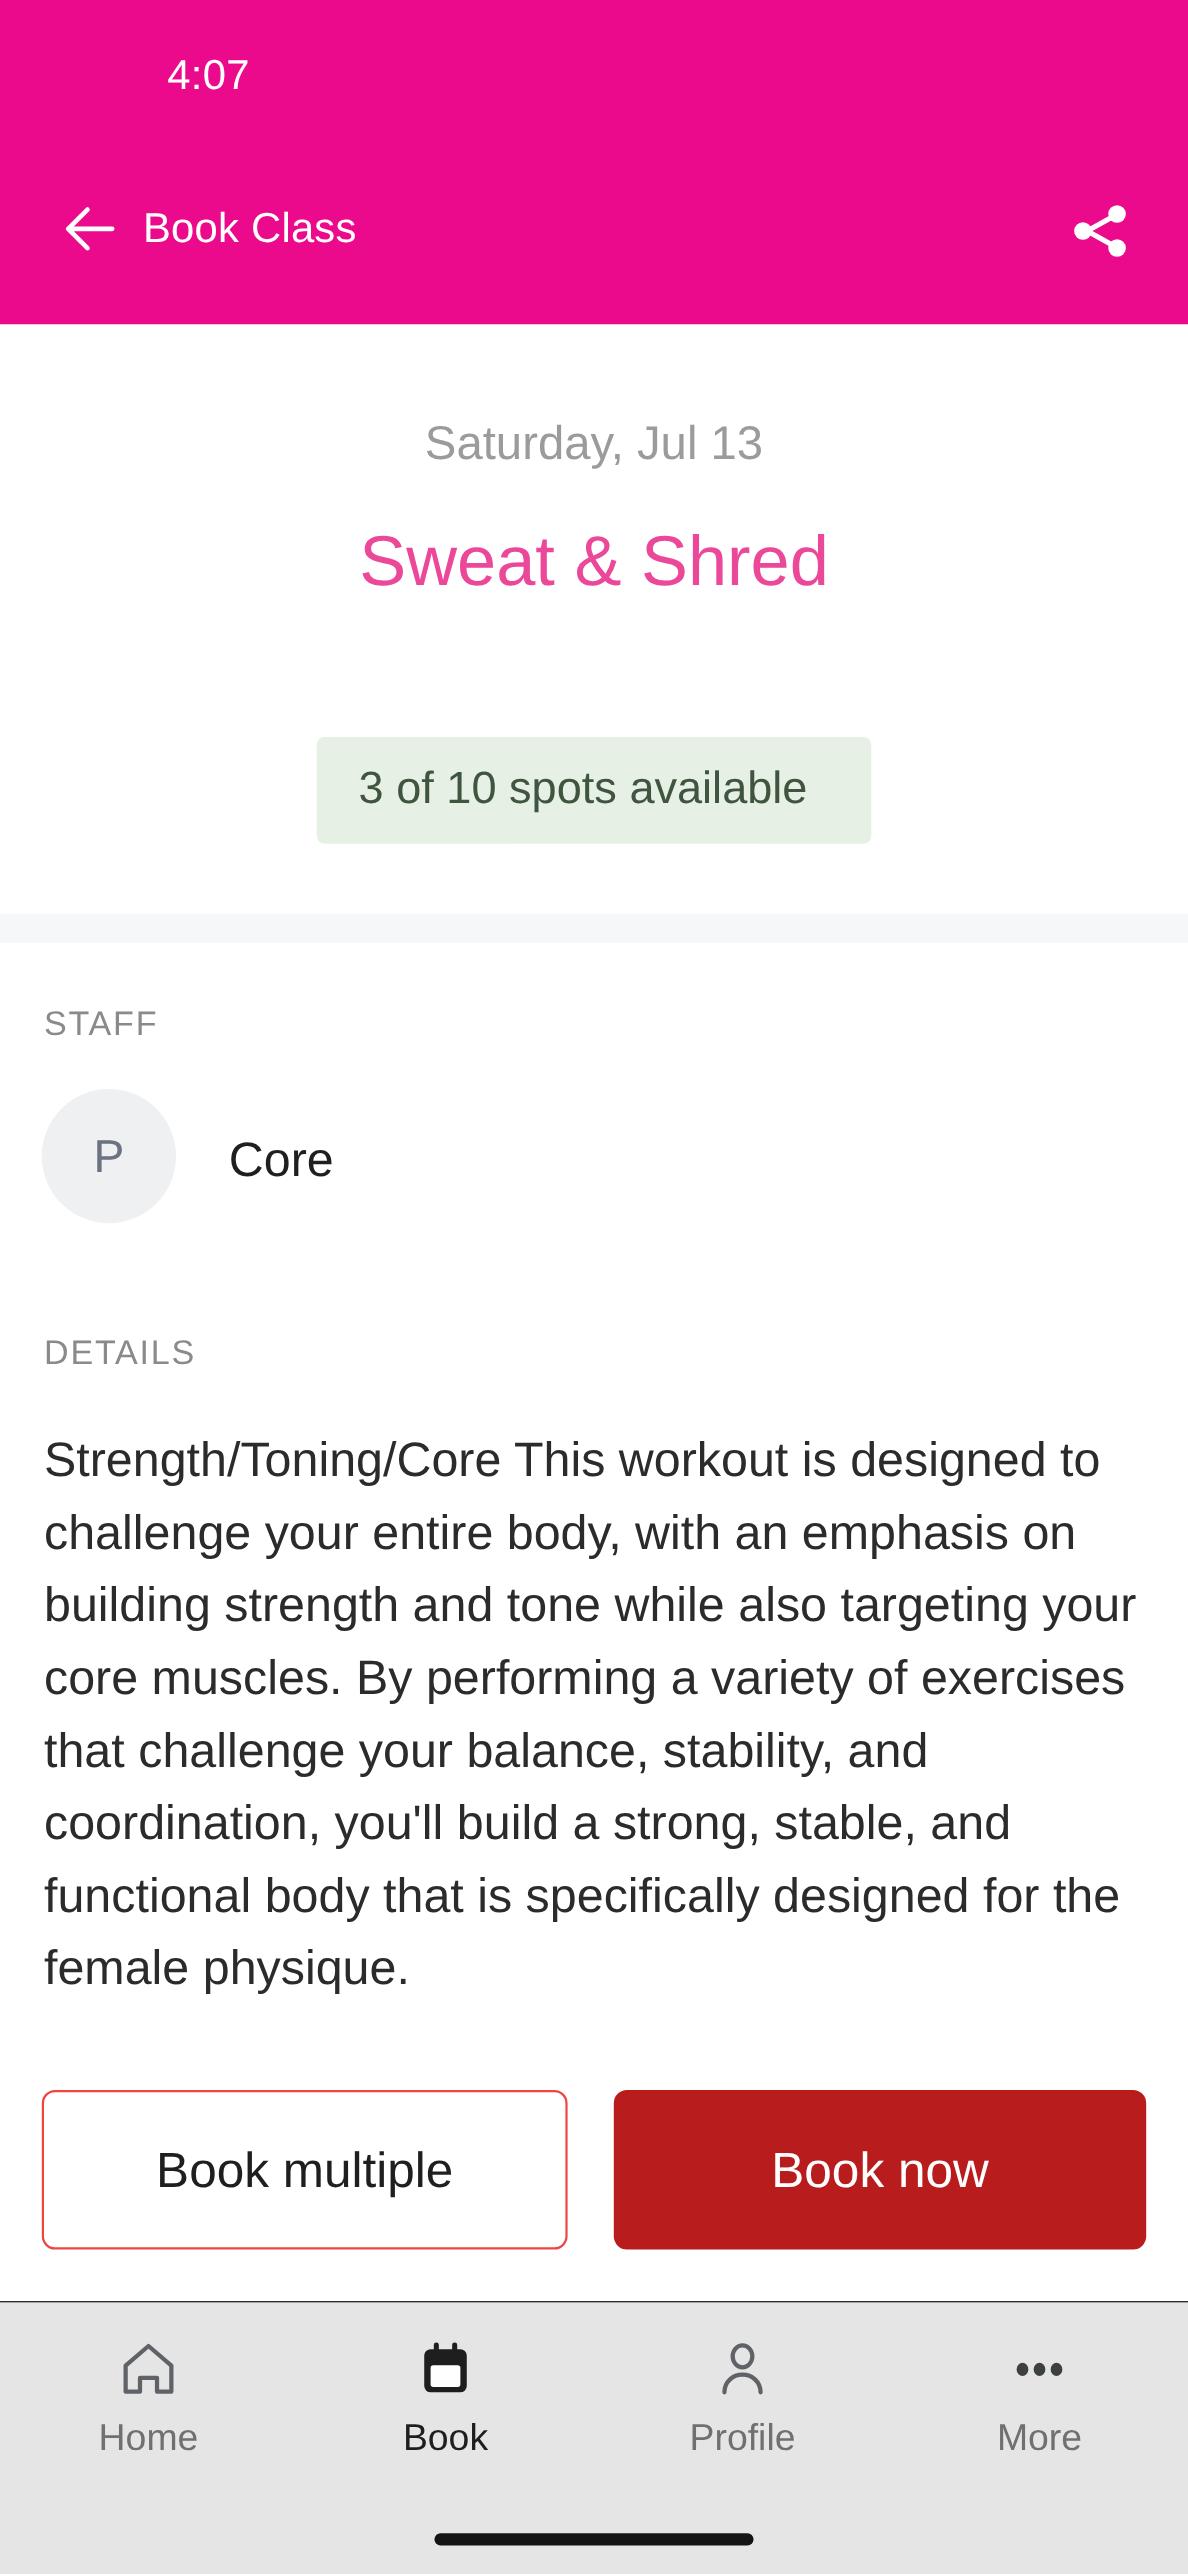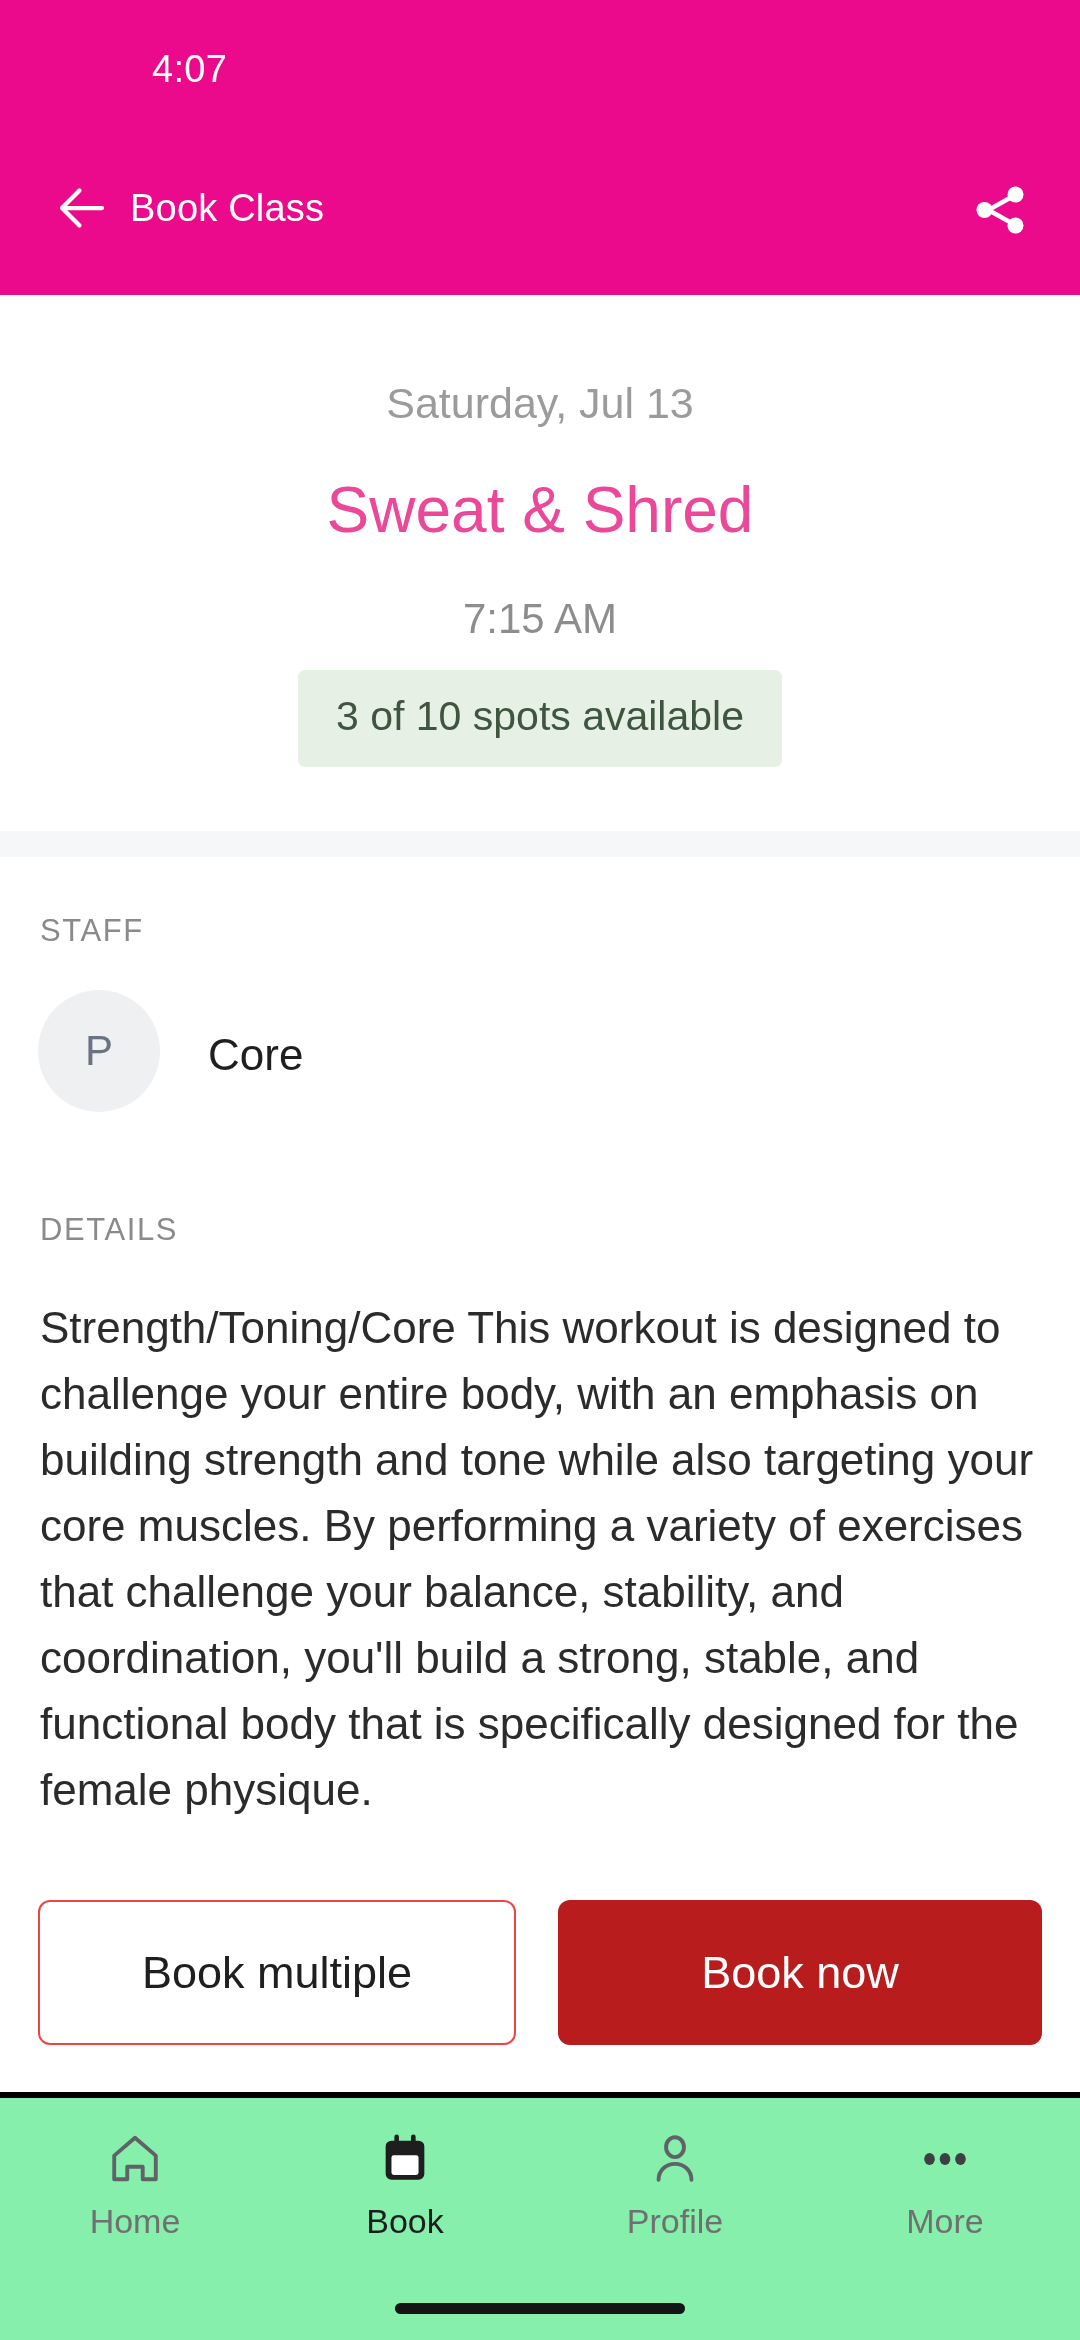--- a/index.html
+++ b/index.html
@@ -55,21 +55,21 @@
     position:absolute; top:178px; left:0; width:1080px;
     font-size:64px; color:#ec4899; font-weight:400;
   }
   .class-time {
     position:absolute; top:300px; left:0; width:1080px;
     font-size:42px; color:#8d8d8d;
   }
   .spots-badge {
     position:absolute; top:375px; left:50%; transform:translateX(-50%);
     background:#e6f0e4; color:#3f5540;
-    font-size:41px; padding:23px 38px 27px 38px; border-radius:7px;
+    font-size:41px; padding:23px 58px 27px 38px; border-radius:7px;
     white-space:nowrap;
   }
 
   .section-divider {
     position:absolute; top:831px; left:0; width:1080px; height:26px;
     background:#f6f7f9;
   }
 
   
   .staff-label {
@@ -116,21 +116,21 @@
     background:#ffffff; border:2px solid #ef4444; color:#1f1f1f;
   }
   .btn-filled {
     right:38px; width:484px;
     background:#b91c1c; color:#ffffff; border:none;
   }
 
   
   .bottom-nav {
     position:absolute; bottom:0; left:0; width:1080px; height:248px;
-    background:#86efac; border-top:6px solid #000000;
+    background:#e5e5e5; border-top:1px solid #000000;
   }
   .nav-items { display:flex; width:1080px; height:185px; }
   .nav-item {
     flex:1; display:flex; flex-direction:column; align-items:center;
     justify-content:flex-start; padding-top:28px; cursor:pointer;
   }
   .nav-icon { height:66px; display:flex; align-items:center; justify-content:center; }
   .nav-label { margin-top:10px; font-size:34px; color:#707070; }
   .nav-item.active .nav-label { color:#1e1e1e; }
   .home-indicator {
@@ -161,21 +161,20 @@
           <circle cx="6" cy="12" r="3.1" fill="#ffffff"></circle>
           <circle cx="18" cy="18" r="3.1" fill="#ffffff"></circle>
         </svg>
       </div>
     </div>
   </div>
 
   <div class="class-head">
     <div class="class-date">Saturday, Jul 13</div>
     <div class="class-name">Sweat &amp; Shred</div>
-    <div class="class-time">7:15 AM</div>
     <div class="spots-badge">3 of 10 spots available</div>
   </div>
 
   <div class="section-divider"></div>
 
   <div class="staff-label">STAFF</div>
   <div class="avatar">
     <span class="avatar-initial">P</span>
   </div>
   <div class="staff-name">Core</div>

